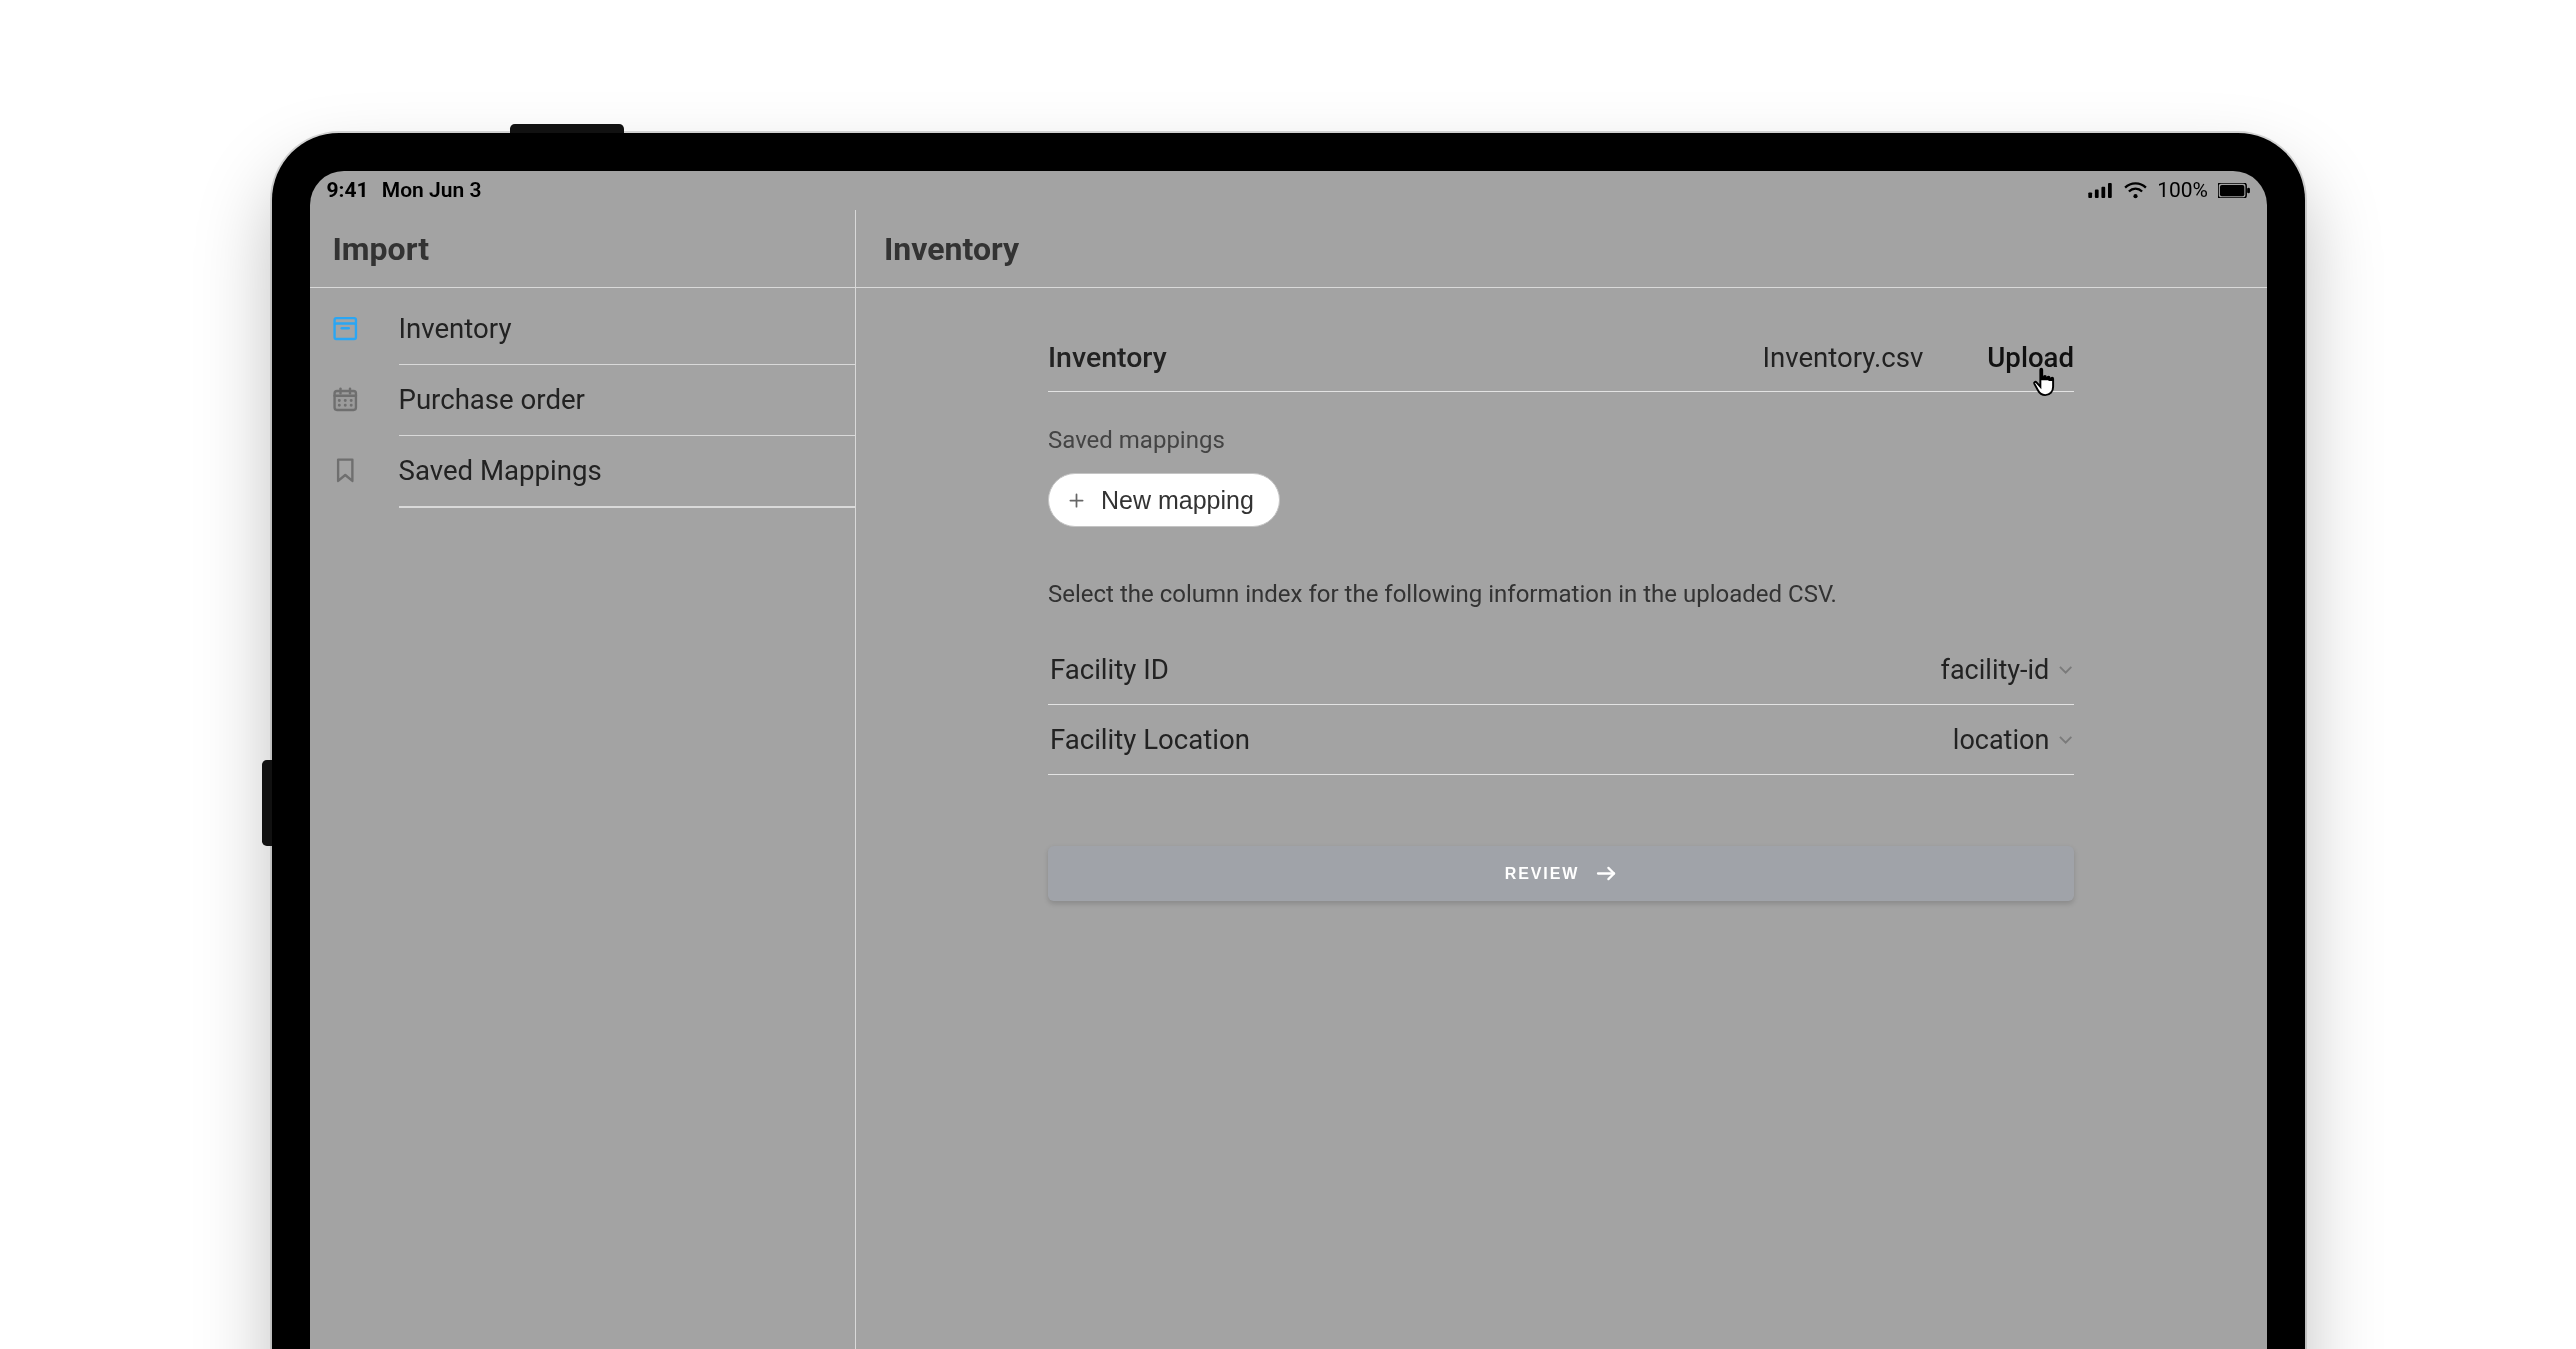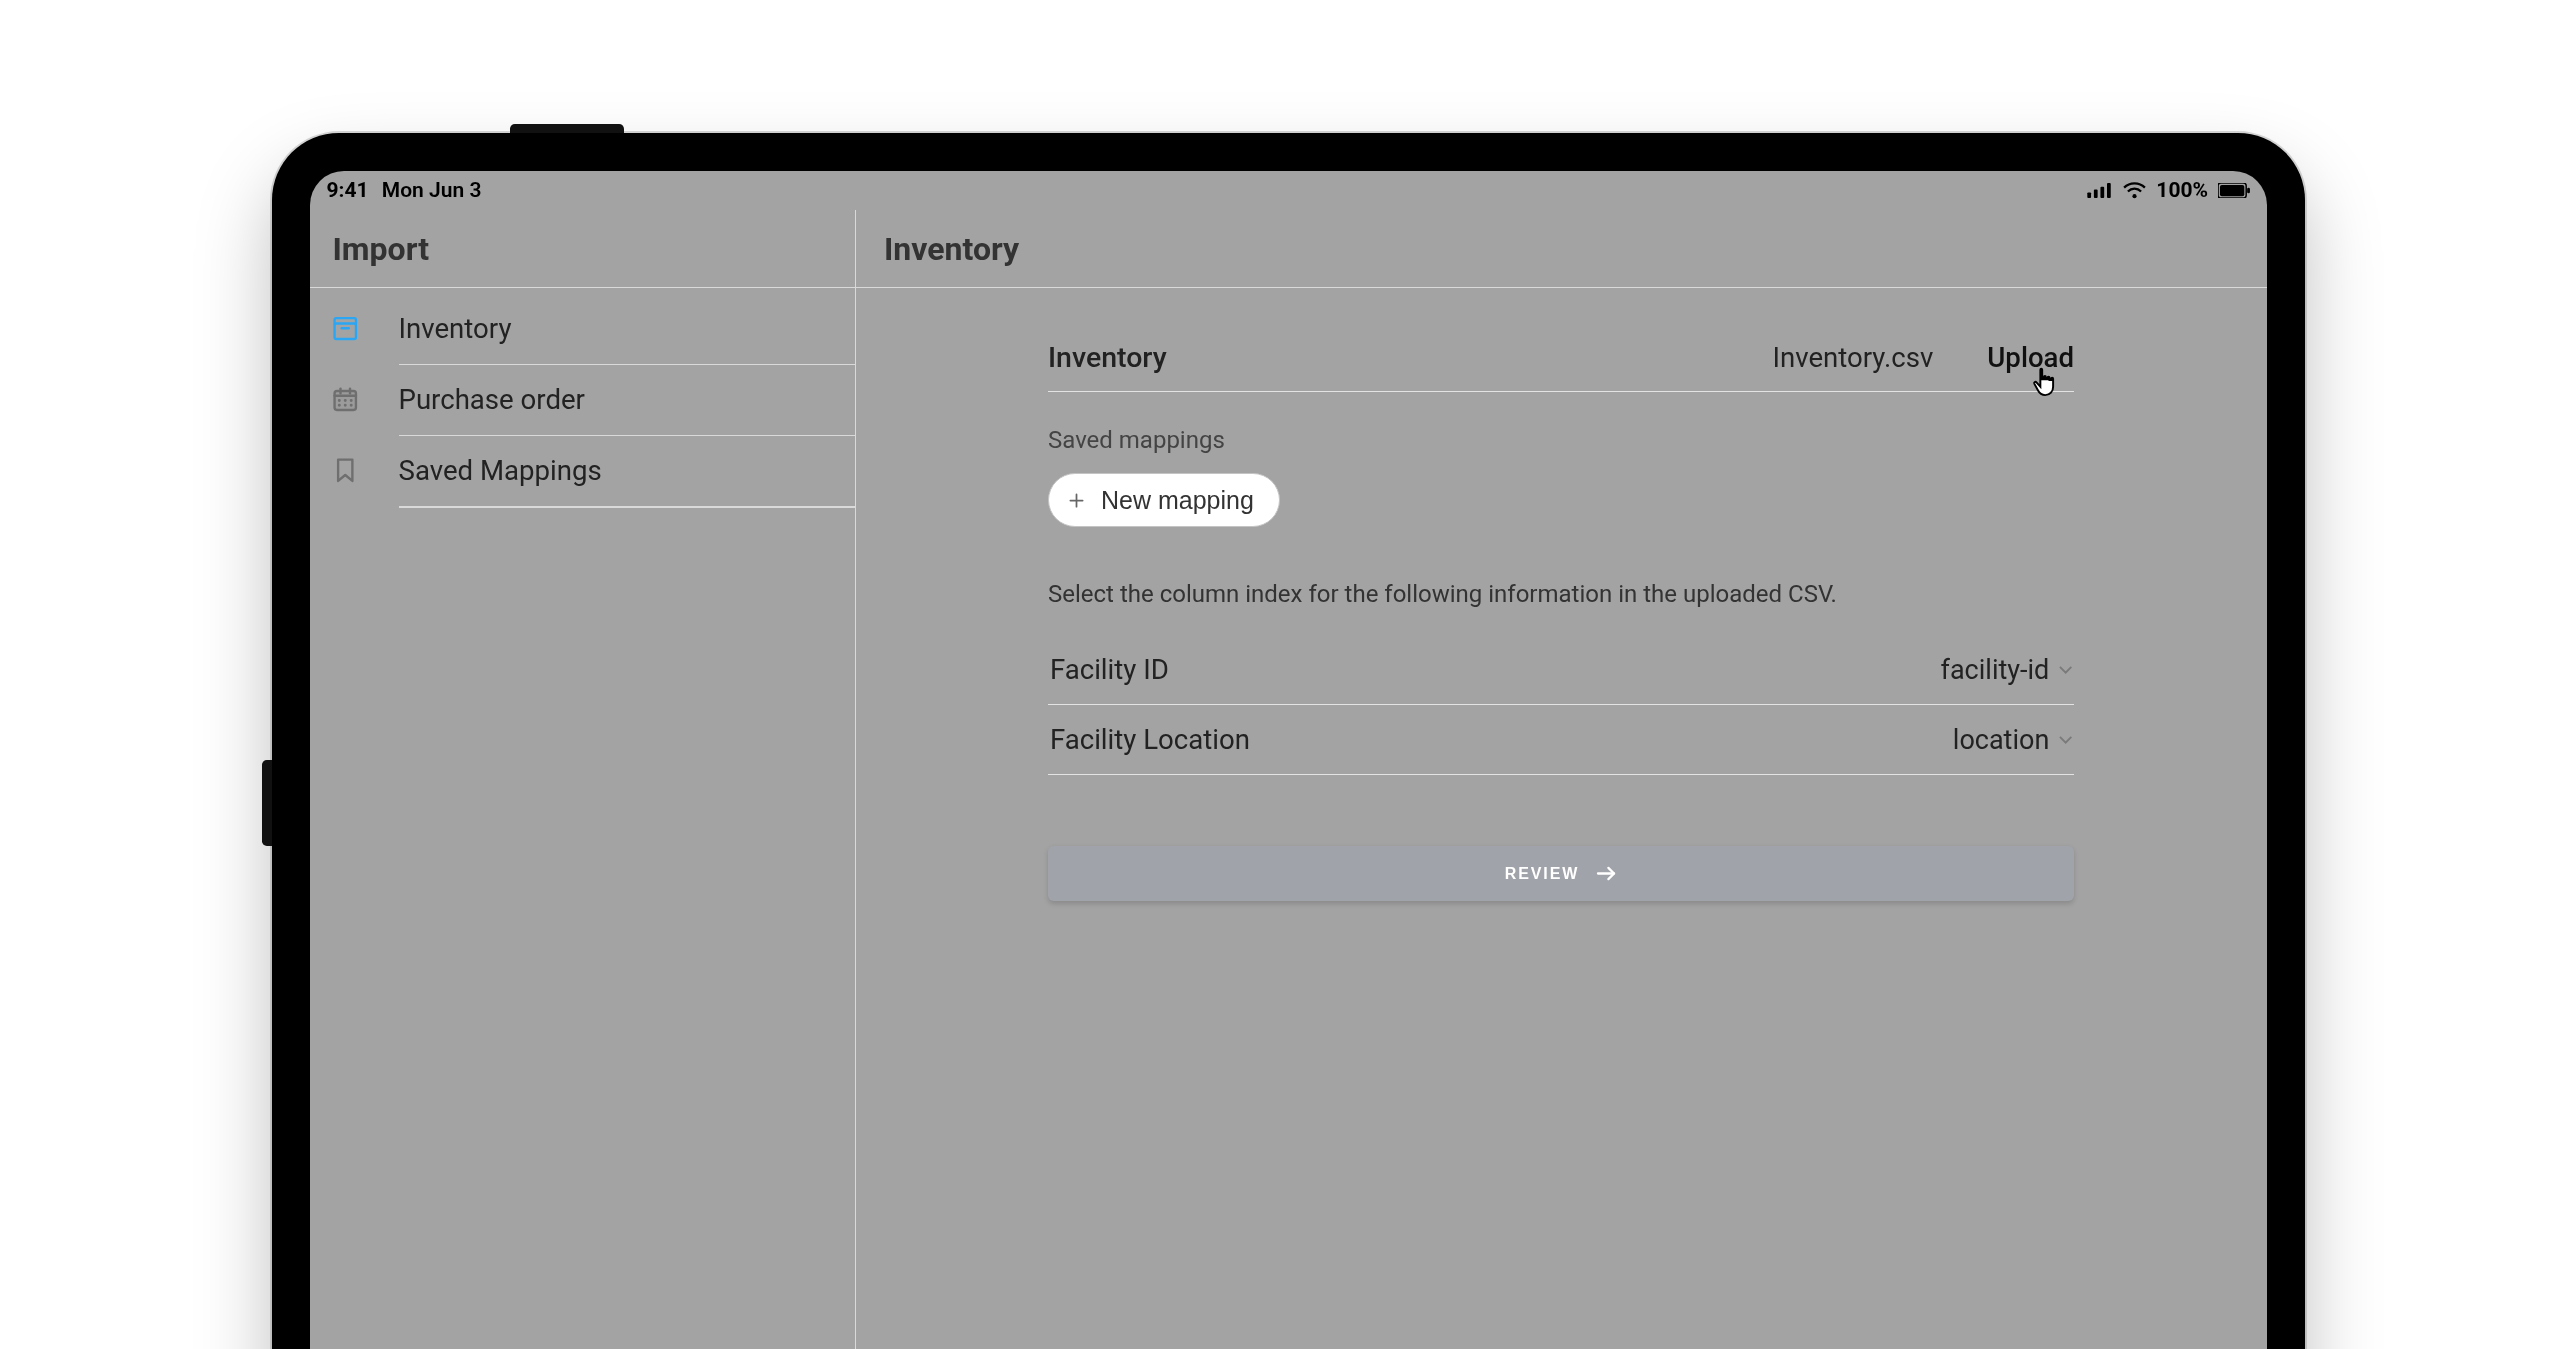--- a/index.html
+++ b/index.html
@@ -51,21 +51,21 @@
     height: 38px;
     display: flex;
     align-items: center;
     justify-content: space-between;
     padding: 0 17px;
     font-size: 21px;
     color: #000;
   }
   .status-left { display: flex; gap: 13.3px; font-weight: 600; }
   .status-left .time { font-weight: 700; }
-  .status-right { display: flex; align-items: center; gap: 9.5px; font-weight: 700; }
+  .status-right { display: flex; align-items: center; gap: 9.5px; font-weight: 400; }
   .status-right span { display: inline-flex; align-items: center; }
 
   
   .app {
     display: flex;
     height: calc(100% - 38px);
     border-top: 1px solid transparent;
   }
   .sidebar {
     width: 546px;
@@ -140,21 +140,21 @@
     border-bottom: 1px solid #e3e3e3;
   }
   .section-title {
     font-size: 28.5px;
     color: #222;
     font-weight: 500;
   }
   .file-upload-group {
     display: flex;
     align-items: center;
-    gap: 11px;
+    gap: 21px;
     font-size: 27.6px;
     color: #222;
   }
   .file-name { color: #222; }
   .upload-link { color: #111; font-weight: 500; cursor: pointer; position: relative; margin-left: 43px; }
   .cursor-hand {
     position: absolute;
     top: 25px;
     left: 42px;
   }

